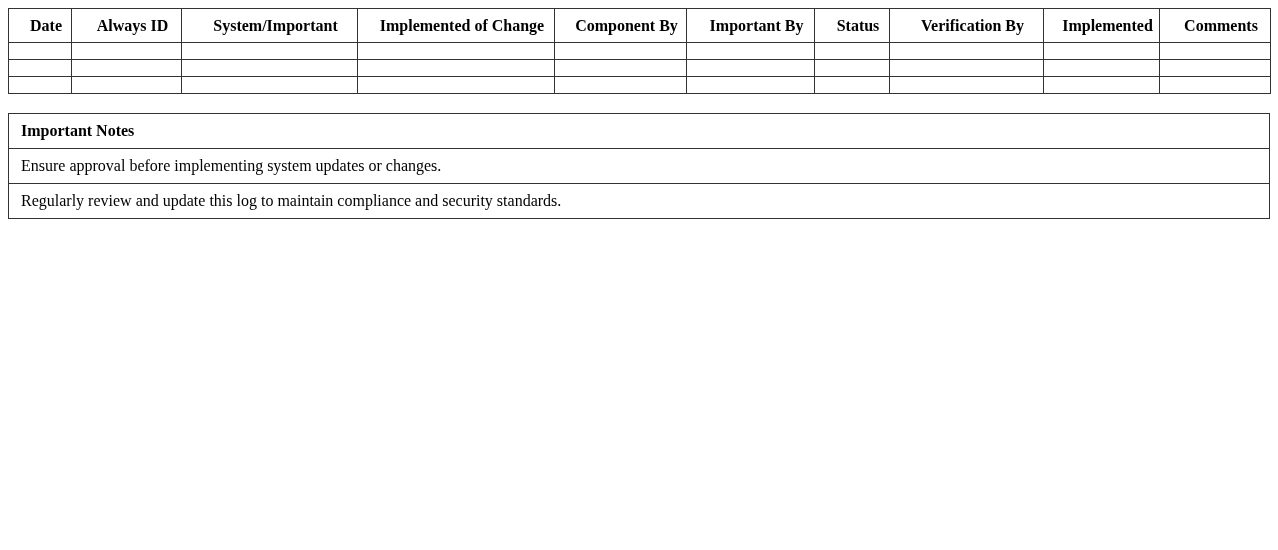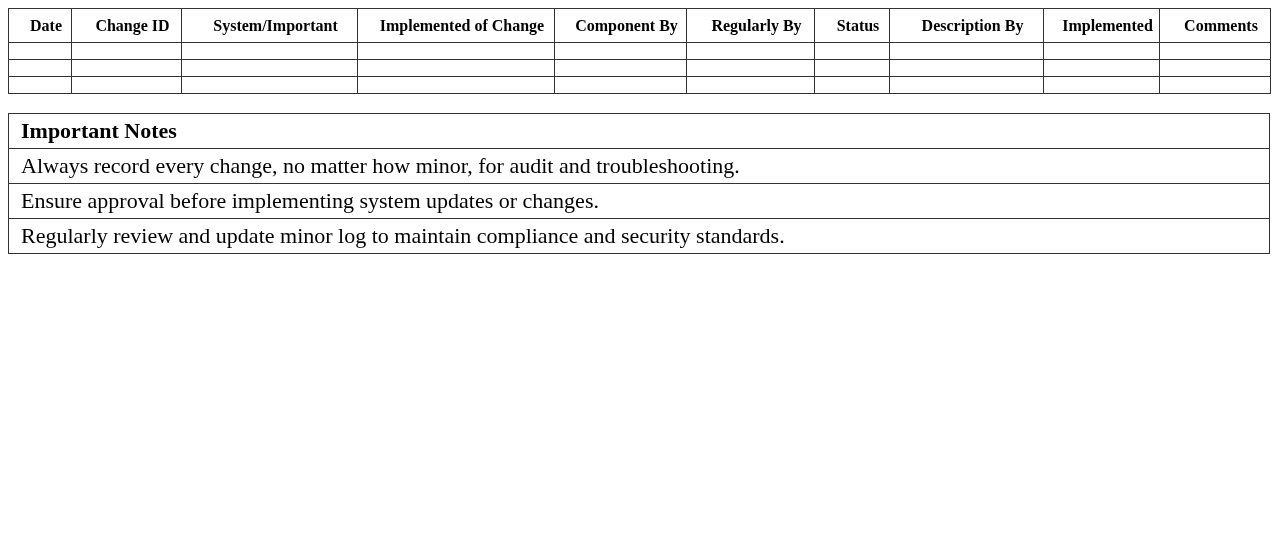--- a/index.html
+++ b/index.html
@@ -3,21 +3,21 @@
 <meta charset="utf-8">
 <style>
   html, body { margin: 0; padding: 0; background: #ffffff; }
   body { width: 1278px; height: 550px; position: relative; font-family: "Liberation Serif", serif; color: #000; }
   table { border-collapse: collapse; position: absolute; left: 8px; }
   td, th { border: 1px solid #333; padding: 0; }
   #log { top: 8px; width: 1262px; table-layout: fixed; }
   #log th { height: 34px; font-weight: bold; font-size: 16px; text-align: center; padding-left: 12px; box-sizing: border-box; vertical-align: middle; }
   #log td { height: 16px; }
   #notes { top: 113px; width: 1262px; }
-  #notes td { height: 34px; font-size: 22px; padding-left: 12px; vertical-align: middle; }
+  #notes td { height: 34px; font-size: 16px; padding-left: 12px; vertical-align: middle; }
   #notes td.hdr { font-weight: bold; }
 </style>
 </head>
 <body>
 
 <table id="log">
   <colgroup>
     <col style="width:63px">
       <col style="width:110px">
       <col style="width:176px">
@@ -25,27 +25,27 @@
       <col style="width:132px">
       <col style="width:128px">
       <col style="width:75px">
       <col style="width:154px">
       <col style="width:116px">
       <col style="width:111px">
   </colgroup>
   <thead>
     <tr>
       <th>Date</th>
-      <th>Change ID</th>
+      <th>Always ID</th>
       <th>System/Important</th>
       <th>Implemented of Change</th>
       <th>Component By</th>
-      <th>Regularly By</th>
+      <th>Important By</th>
       <th>Status</th>
-      <th>Description By</th>
+      <th>Verification By</th>
       <th>Implemented</th>
       <th>Comments</th>
     </tr>
   </thead>
   <tbody>
     <tr>
       <td></td>
       <td></td>
       <td></td>
       <td></td>
@@ -82,22 +82,19 @@
     </tr>
   </tbody>
 </table>
 
 <table id="notes">
   <tbody>
       <tr>
         <td class="hdr">Important Notes</td>
       </tr>
   <tr>
-        <td>Always record every change, no matter how minor, for audit and troubleshooting.</td>
-      </tr>
-  <tr>
         <td>Ensure approval before implementing system updates or changes.</td>
       </tr>
   <tr>
-        <td>Regularly review and update minor log to maintain compliance and security standards.</td>
+        <td>Regularly review and update this log to maintain compliance and security standards.</td>
       </tr>
 </tbody>
   </table>
 
 </body></html>

